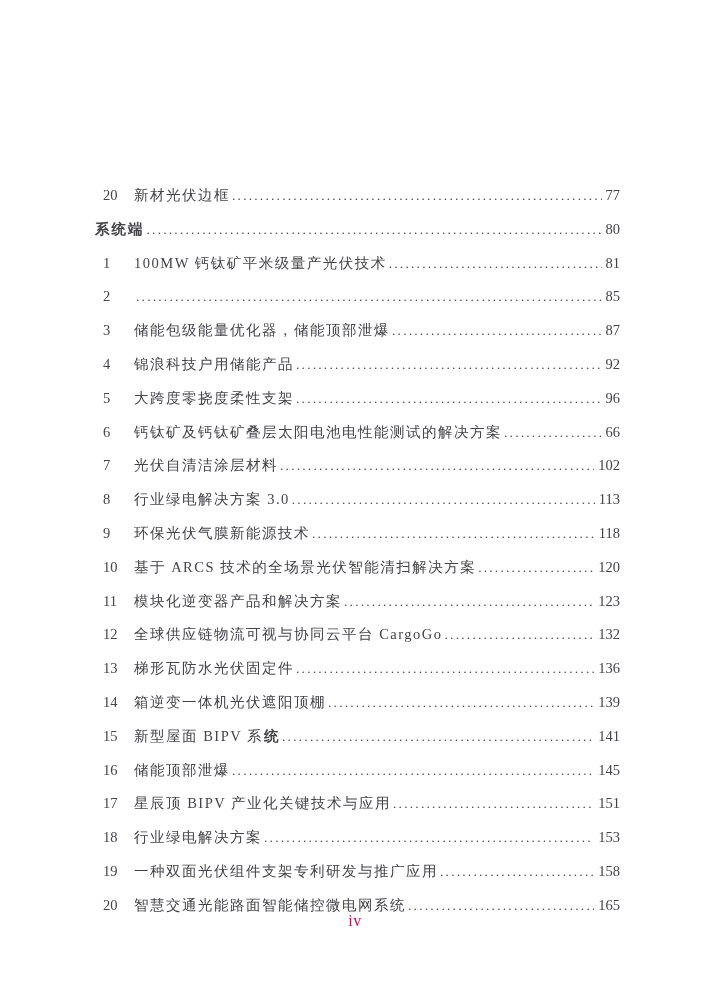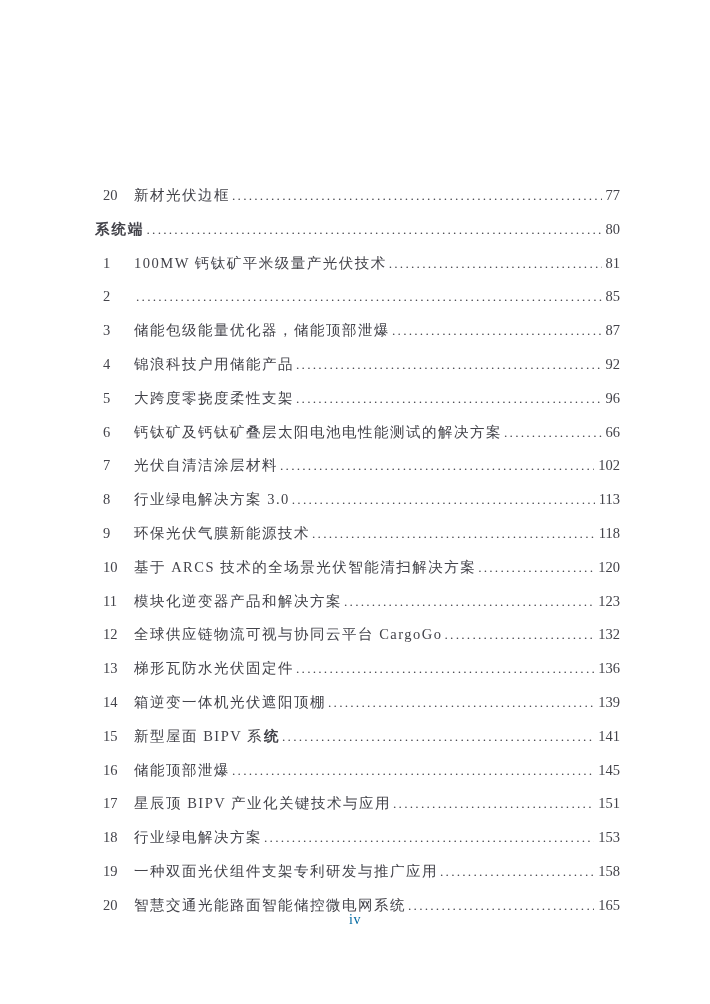--- a/index.html
+++ b/index.html
@@ -66,22 +66,22 @@
     flex: none;
     padding-left: 2px;
     margin-top: 46px;
   }
   .footer {
     position: absolute;
     left: 0;
     right: 0;
     top: 912px;
     text-align: center;
-    font-size: 14px;
-    color: #0369a1;
+    font-size: 16px;
+    color: #be185d;
     letter-spacing: 0.5px;
   }
 </style>
 </head>
 <body>
 
 <div class="page">
   <div class="toc">
 
     <div class="row item">

